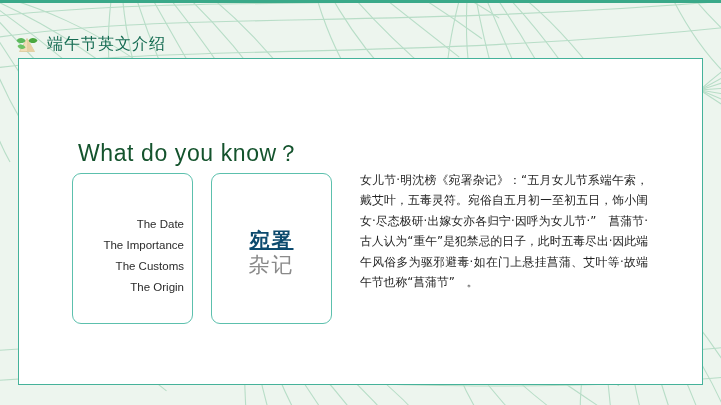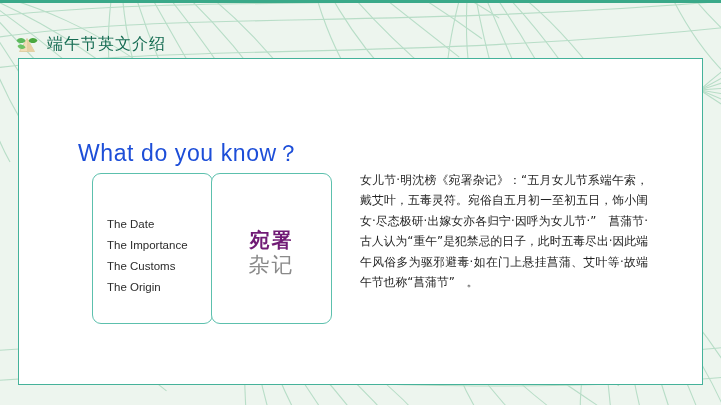--- a/index.html
+++ b/index.html
@@ -76,39 +76,40 @@
     white-space: nowrap;
     font-family: "DejaVu Sans", "Liberation Sans", sans-serif;
   }
 
   
   .main-heading {
     position: absolute;
     left: 78px;
     top: 138px;
     font-size: 23px;
-    color: #1d4ed8;
+    color: #14532d;
     letter-spacing: 0.6px;
     white-space: nowrap;
     font-family: "Liberation Sans", sans-serif;
   }
 
   
   .card {
     position: absolute;
     box-sizing: border-box;
     border: 1.6px solid #5cc0ad;
     border-radius: 9px;
     background: #ffffff;
   }
   .card-list {
-    left: 92px;
+    left: 72px;
     top: 173px;
     width: 121px;
     height: 151px;
+    text-align: right;
   }
   .card-book {
     left: 211px;
     top: 173px;
     width: 121px;
     height: 151px;
   }
 
   .list-items {
     position: absolute;
@@ -127,23 +128,24 @@
   .book-label {
     position: absolute;
     left: 0; right: 0;
     top: 54px;
     text-align: center;
     font-family: "DejaVu Sans", "Liberation Sans", sans-serif;
   }
   .book-line1 {
     font-size: 20px;
     font-weight: bold;
-    color: #701a75;
+    color: #0c4a6e;
     letter-spacing: 2px;
     line-height: 25px;
+    text-decoration: underline;
   }
   .book-line2 {
     font-size: 21px;
     color: #8a8a8a;
     letter-spacing: 2px;
     line-height: 24px;
   }
 
   
   .body-text {

